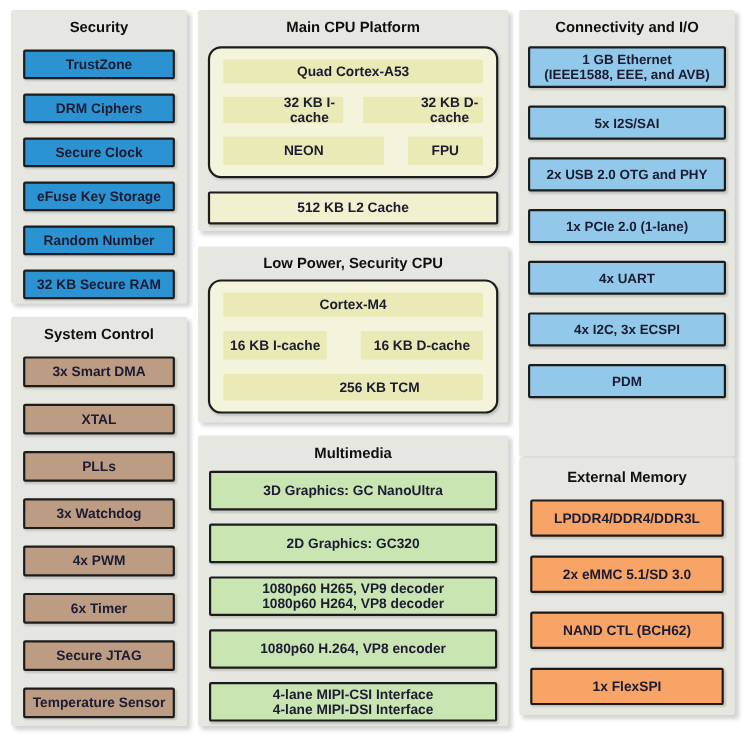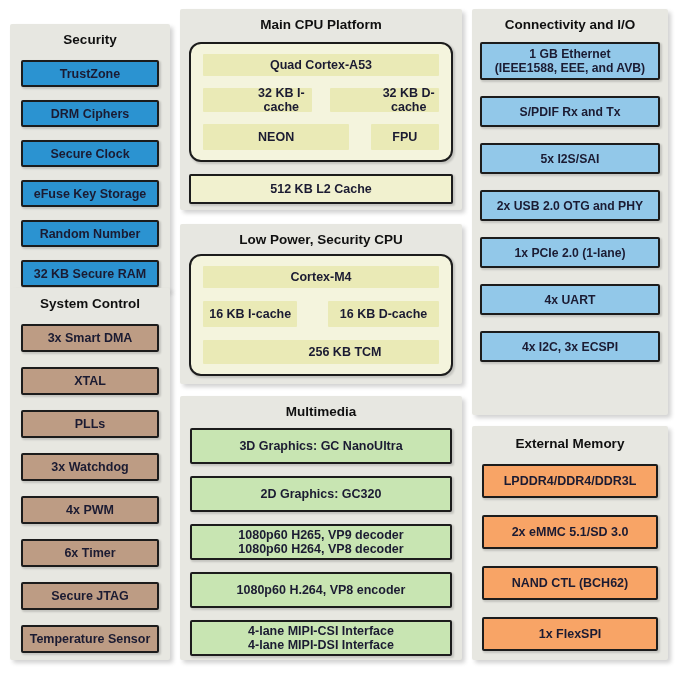--- a/index.html
+++ b/index.html
@@ -22,27 +22,27 @@
     font-size:12.5px;color:var(--text-dark,#1b1b32);text-align:center;
     box-sizing:border-box;box-shadow:1.5px 1.5px 2px rgba(0,0,0,0.15);
     line-height:14px;
   }
   .innerbox{
     background:var(--cpu-yellow,#eaeab6);border:none;box-shadow:none;border-radius:1px;
     display:flex;align-items:center;justify-content:center;
     font-size:12.5px;color:var(--text-dark,#1b1b32);text-align:center;box-sizing:border-box;
   }
   
-  #p-security{left:10px;top:24px;width:160px;height:267px;}
+  #p-security{left:10px;top:9px;width:160px;height:267px;}
   #p-system{left:10px;top:288px;width:160px;height:372px;}
   #p-maincpu{left:180px;top:9px;width:282px;height:201px;}
   #p-lowpower{left:180px;top:224px;width:282px;height:160px;}
   #p-multimedia{left:180px;top:396px;width:282px;height:264px;}
   #p-conn{left:472px;top:9px;width:196px;height:406px;}
-  #p-extmem{left:472px;top:426px;width:196px;height:234px;}
+  #p-extmem{left:472px;top:416px;width:196px;height:234px;}
 
   
   #p-security .stack{padding:12px 11px 0;gap:13px;}
   #p-security .box{height:27px;background:var(--security-blue,#2b93d1);}
   #p-system .stack{padding:12px 11px 0;gap:15px;}
   #p-system .box{height:28px;background:var(--system-tan,#bd9c84);}
 
   
   .cpu-outer{
     margin:9px 9px 0;height:120px;border:2px solid var(--box-border,#1c1c1c);
@@ -149,26 +149,26 @@
     </div>
   </section>
 
   <section class="panel" id="p-conn">
     <div class="panel-title">Connectivity and I/O</div>
     <div class="stack">
       <div class="box tall">
         <span>1 GB Ethernet</span>
         <span>(IEEE1588, EEE, and AVB)</span>
       </div>
-      <div class="box">S/PDIF Rx and Tx</div>
       <div class="box">5x I2S/SAI</div>
       <div class="box">2x USB 2.0 OTG and PHY</div>
       <div class="box">1x PCIe 2.0 (1-lane)</div>
       <div class="box">4x UART</div>
       <div class="box">4x I2C, 3x ECSPI</div>
+      <div class="box">PDM</div>
     </div>
   </section>
 
   <section class="panel" id="p-extmem">
     <div class="panel-title">External Memory</div>
     <div class="stack">
       <div class="box">LPDDR4/DDR4/DDR3L</div>
       <div class="box">2x eMMC 5.1/SD 3.0</div>
       <div class="box">NAND CTL (BCH62)</div>
       <div class="box">1x FlexSPI</div>

